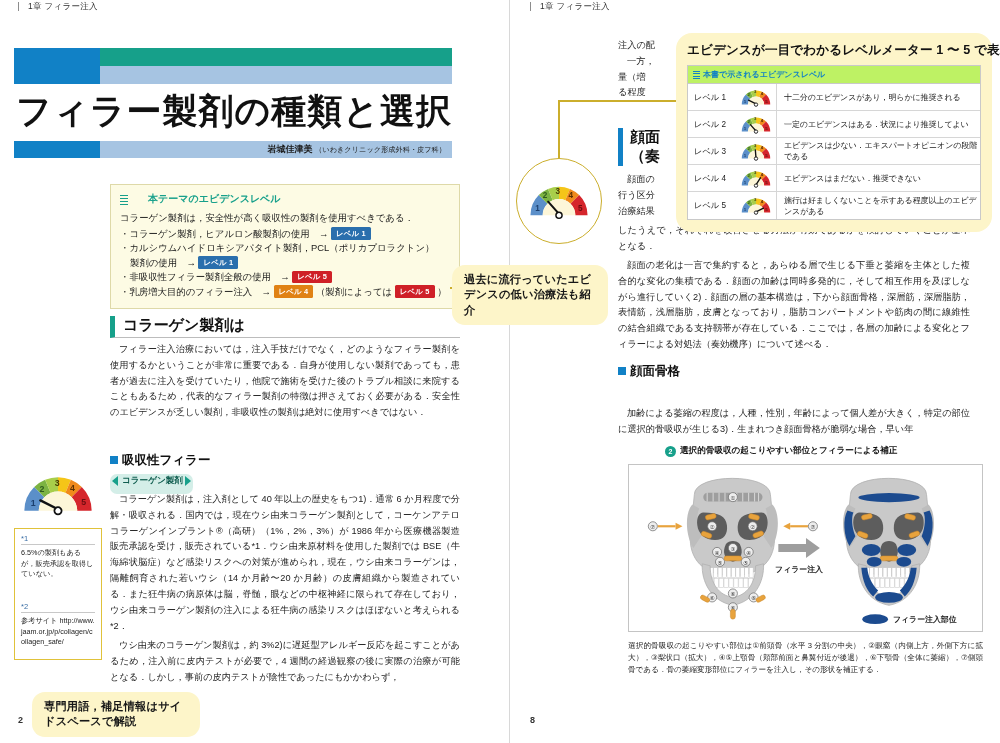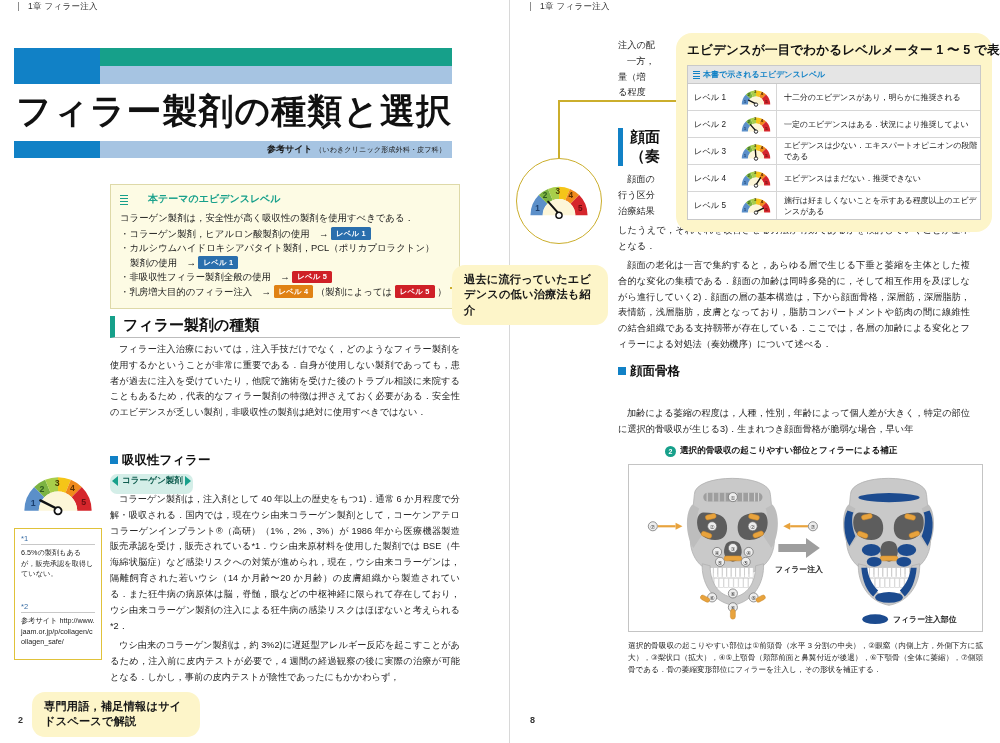--- a/index.html
+++ b/index.html
@@ -137,21 +137,21 @@
     background: #fdf5c9; border-radius: 16px; padding: 9px 11px 12px 11px;
     z-index: 6;
   }
   .panel-title {
     font-size: 12.6px; font-weight: bold; color: #121212;
     letter-spacing: .1px; margin-bottom: 6px; white-space: nowrap;
   }
   .lvtable { background: #fff; border: 1px solid #c9c9c9; }
   .lvtable .lt-head {
     font-size: 8px; font-weight: bold; color: #1181c6;
-    background: #e5e5e5; padding: 3px 5px; display: flex; align-items: center; gap: 3px;
+    background: #bef264; padding: 3px 5px; display: flex; align-items: center; gap: 3px;
     border-bottom: 1px solid #c9c9c9;
   }
   .lt-icon { display:inline-block; width:7px; height:8px; position:relative; }
   .lt-icon i { position:absolute; left:0; width:7px; height:1.2px; background:#1181c6; }
   .lt-icon i:nth-child(1){top:0;} .lt-icon i:nth-child(2){top:2.6px;}
   .lt-icon i:nth-child(3){top:5.2px;} .lt-icon i:nth-child(4){top:7.8px;}
 
   .lt-row { display: flex; align-items: center; border-bottom: 1px solid #d6d6d6; height: 27px; }
   .lt-row:last-child { border-bottom: none; }
   .lt-c1 { width: 48px; font-size: 8.2px; color: #1b1b1b; padding-left: 6px; }
@@ -204,21 +204,21 @@
       <div class="b-blue"></div>
       <div class="b-green"></div>
       <div class="b-lblue"></div>
     </div>
 
     <div class="main-title">フィラー製剤の種類と選択</div>
 
     <div class="author-bar">
       <div class="ab-blue"></div>
       <div class="ab-text">
-        <span>参考サイト</span>
+        <span>岩城佳津美</span>
         <span class="ab-aff">（いわきクリニック形成外科・皮フ科）</span>
       </div>
     </div>
 
     <div class="ev-box">
       <div class="ev-head">
         <span class="ev-lines-icon">
           <i></i>
             <i></i>
             <i></i>
@@ -246,21 +246,21 @@
         <li>
           <span>・乳房増大目的のフィラー注入　→</span>
           <span class="lvtag lv4">レベル 4</span>
           <span>（製剤によっては</span>
           <span class="lvtag lv5">レベル 5</span>
           <span>）</span>
         </li>
       </ul>
     </div>
 
-    <div class="sec-h1" style="left:110px; top:316px;">フィラー製剤の種類</div>
+    <div class="sec-h1" style="left:110px; top:316px;">コラーゲン製剤は</div>
 
     <div class="para" style="left:110px; top:342px;">フィラー注入治療においては，注入手技だけでなく，どのようなフィラー製剤を使用するかということが非常に重要である．自身が使用しない製剤であっても，患者が過去に注入を受けていたり，他院で施術を受けた後のトラブル相談に来院することもあるため，代表的なフィラー製剤の特徴は押さえておく必要がある．安全性のエビデンスが乏しい製剤，非吸収性の製剤は絶対に使用すべきではない．</div>
 
     <div class="sec-h2" style="left:110px; top:452px;">吸収性フィラー</div>
 
     <div class="sub-tag" style="left:110px; top:474px;">コラーゲン製剤</div>
 
     <div class="para" style="left:110px; top:492px;">コラーゲン製剤は，注入剤として 40 年以上の歴史をもつ1)．通常 6 か月程度で分解・吸収される．国内では，現在ウシ由来コラーゲン製剤として，コーケンアテロコラーゲンインプラント®（高研）（1%，2%，3%）が 1986 年から医療機器製造販売承認を受け，販売されている*1．ウシ由来原材料を使用した製剤では BSE（牛海綿状脳症）など感染リスクへの対策が進められ，現在，ウシ由来コラーゲンは，隔離飼育された若いウシ（14 か月齢〜20 か月齢）の皮膚組織から製造されている．また狂牛病の病原体は脳，脊髄，眼などの中枢神経に限られて存在しており，ウシ由来コラーゲン製剤の注入による狂牛病の感染リスクはほぼないと考えられる*2．</div>
 
     <div class="para" style="left:110px; top:638px;">ウシ由来のコラーゲン製剤は，約 3%2)に遅延型アレルギー反応を起こすことがあるため，注入前に皮内テストが必要で，4 週間の経過観察の後に実際の治療が可能となる．しかし，事前の皮内テストが陰性であったにもかかわらず，</div>

